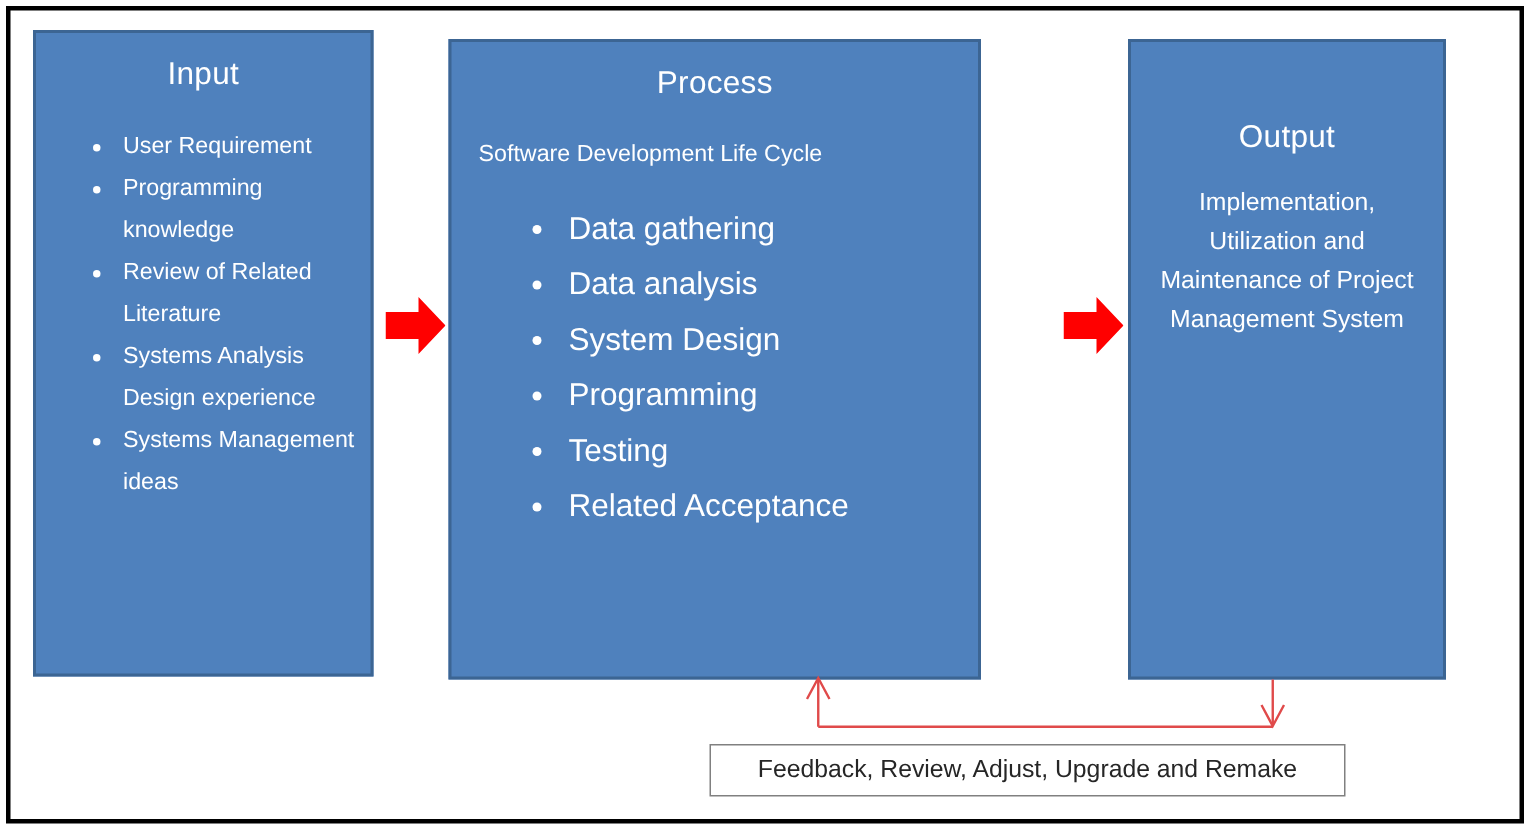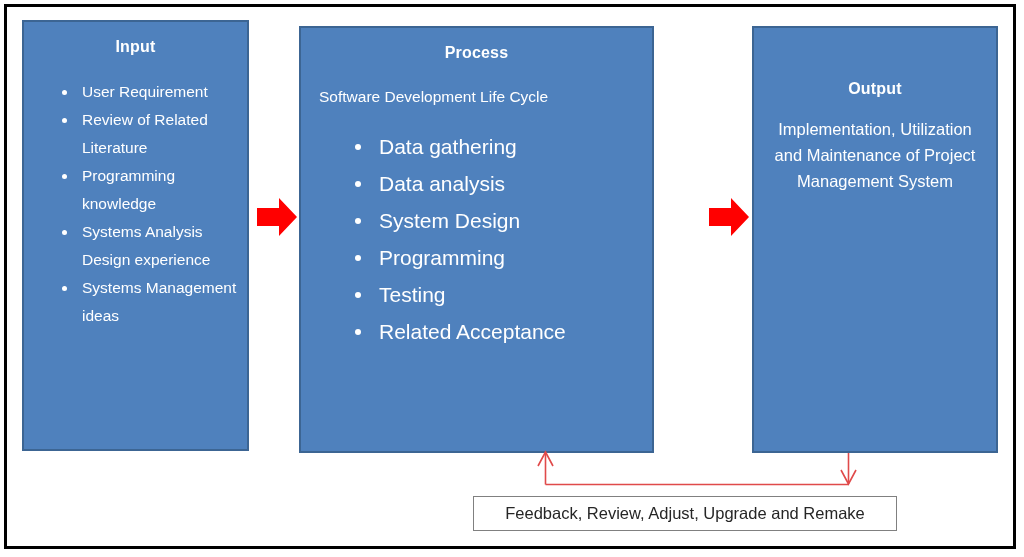--- a/index.html
+++ b/index.html
@@ -31,26 +31,26 @@
   
   .blue-box {
     position: absolute;
     background: #4f81bd;
     border: 2px solid #3c6593;
     box-sizing: border-box;
     color: #ffffff;
   }
   #input-box   { left: 22px;  top: 20px; width: 227px; height: 431px; }
   #process-box { left: 299px; top: 26px; width: 355px; height: 427px; }
-  #output-box  { left: 752px; top: 26px; width: 246px; height: 427px; }
+  #output-box  { left: 752px; top: 26px; width: 212px; height: 427px; }
 
   .box-title {
     text-align: center;
-    font-weight: bold;
-    font-size: 16px;
+    font-weight: normal;
+    font-size: 21px;
     color: #ffffff;
     letter-spacing: 0.2px;
   }
   #input-box  .box-title { margin-top: 16px; }
   #process-box .box-title { margin-top: 16px; }
   #output-box .box-title { margin-top: 52px; }
 
   .box-subtitle {
     font-size: 15.5px;
     color: #ffffff;
@@ -155,22 +155,22 @@
 <body>
 
 <div id="canvas">
 
   <div id="outer-frame"></div>
 
   <div class="blue-box" id="input-box">
     <div class="box-title">Input</div>
     <ul class="bullets" id="input-list">
       <li>User Requirement</li>
+      <li>Programming knowledge</li>
       <li>Review of Related Literature</li>
-      <li>Programming knowledge</li>
       <li>Systems Analysis Design experience</li>
       <li>Systems Management ideas</li>
     </ul>
   </div>
 
   <div class="block-arrow" id="arrow-in-to-proc">
     <svg width="40" height="38" viewBox="0 0 40 38" xmlns="http://www.w3.org/2000/svg">
       <polygon points="0,10 22,10 22,0 40,19 22,38 22,28 0,28" fill="#ff0000"></polygon>
     </svg>
   </div>

